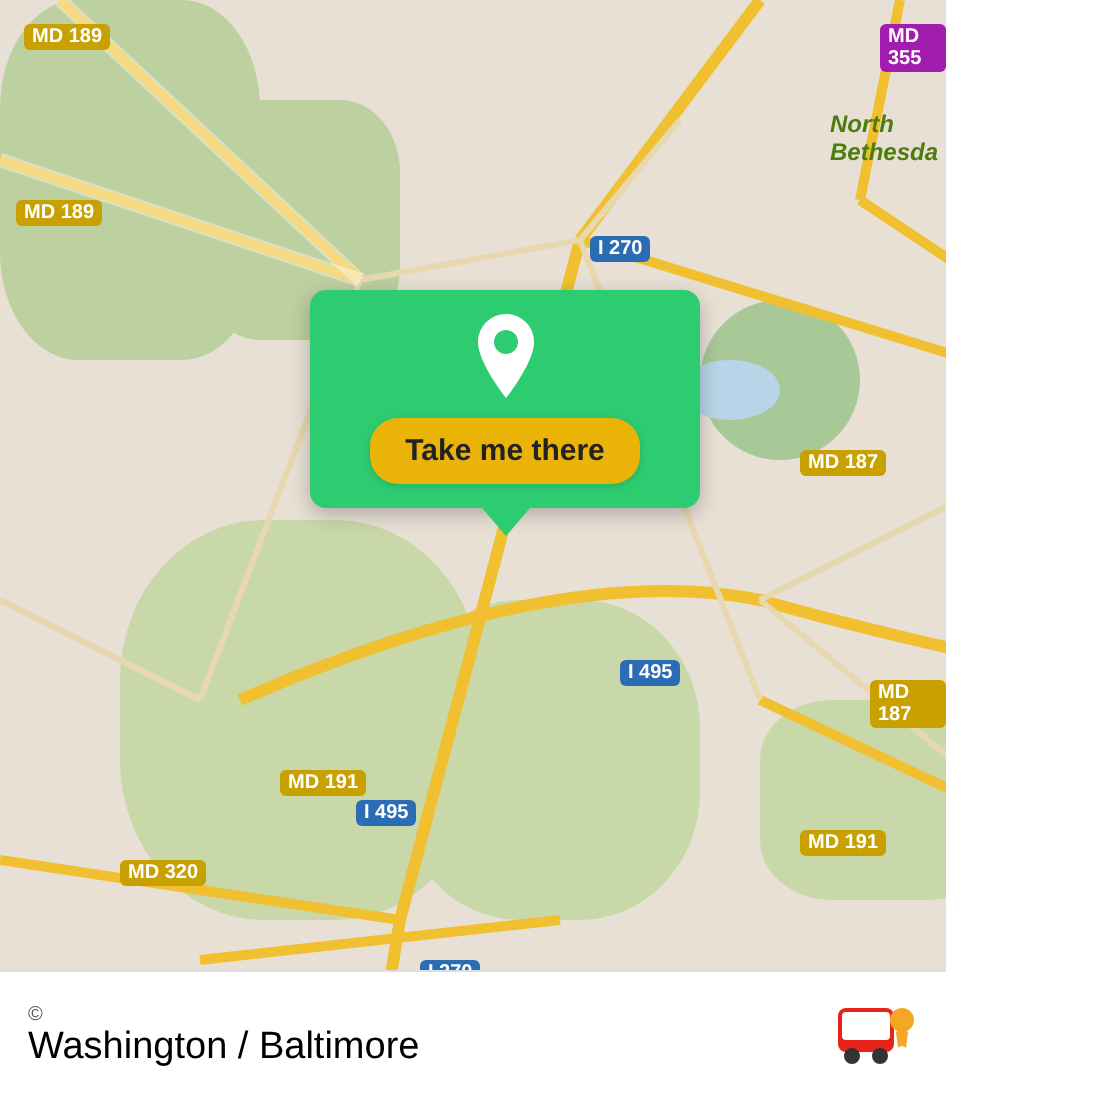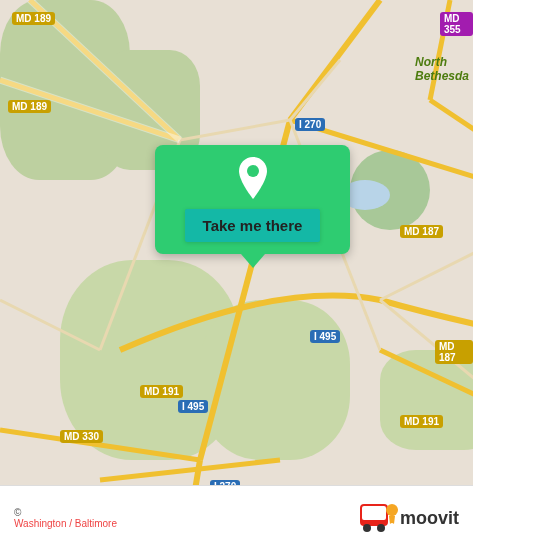--- a/index.html
+++ b/index.html
@@ -69,22 +69,22 @@
     }
 
     .address-text {
       font-size: 14px;
       font-weight: 600;
       color: #222;
       line-height: 1.3;
     }
 
     .sub-address-text {
-      font-size: 10px;
-      color: #ef4444;
+      font-size: 19px;
+      color: #000000;
     }
 
     .moovit-logo {
       display: flex;
       align-items: center;
       margin-left: 10px;
     }
 
     .moovit-text {
       font-size: 18px;
@@ -115,24 +115,24 @@
       width: 100%;
     }
 
     .pin-icon {
       width: 36px;
       height: 44px;
       margin-bottom: 8px;
     }
 
     .take-me-there-btn {
-      background: #14b8a6;
+      background: #eab308;
       color: #222;
       border: none;
-      border-radius: 2px;
+      border-radius: 14px;
       padding: 8px 18px;
       font-size: 15px;
       font-weight: 600;
       cursor: pointer;
       white-space: nowrap;
       box-shadow: 0 1px 4px rgba(0,0,0,0.15);
     }
 
     .popup-arrow {
       width: 0;
@@ -223,21 +223,21 @@
       <div style="position: absolute; top: 100px; left: 8px; font-size: 10px; font-weight: bold; color: white; padding: 1px 4px; border-radius: 3px; z-index: 10; background: rgb(200, 160, 0);">MD 189</div>
       <div style="position: absolute; top: 12px; left: 440px; font-size: 10px; font-weight: bold; color: white; padding: 1px 4px; border-radius: 3px; z-index: 10; background: #a21caf;">MD 355</div>
       <div style="position: absolute; top: 118px; left: 295px; font-size: 10px; font-weight: bold; color: white; padding: 1px 4px; border-radius: 3px; z-index: 10; background: rgb(42, 109, 181);">I 270</div>
       <div style="position: absolute; top: 225px; left: 400px; font-size: 10px; font-weight: bold; color: white; padding: 1px 4px; border-radius: 3px; z-index: 10; background: rgb(200, 160, 0);">MD 187</div>
       <div style="position: absolute; top: 340px; left: 435px; font-size: 10px; font-weight: bold; color: white; padding: 1px 4px; border-radius: 3px; z-index: 10; background: rgb(200, 160, 0);">MD 187</div>
       <div style="position: absolute; top: 480px; left: 210px; font-size: 10px; font-weight: bold; color: white; padding: 1px 4px; border-radius: 3px; z-index: 10; background: rgb(42, 109, 181);">I 270</div>
       <div style="position: absolute; top: 330px; left: 310px; font-size: 10px; font-weight: bold; color: white; padding: 1px 4px; border-radius: 3px; z-index: 10; background: rgb(42, 109, 181);">I 495</div>
       <div style="position: absolute; top: 400px; left: 178px; font-size: 10px; font-weight: bold; color: white; padding: 1px 4px; border-radius: 3px; z-index: 10; background: rgb(42, 109, 181);">I 495</div>
       <div style="position: absolute; top: 385px; left: 140px; font-size: 10px; font-weight: bold; color: white; padding: 1px 4px; border-radius: 3px; z-index: 10; background: rgb(200, 160, 0);">MD 191</div>
       <div style="position: absolute; top: 415px; left: 400px; font-size: 10px; font-weight: bold; color: white; padding: 1px 4px; border-radius: 3px; z-index: 10; background: rgb(200, 160, 0);">MD 191</div>
-      <div style="position: absolute; top: 430px; left: 60px; font-size: 10px; font-weight: bold; color: white; padding: 1px 4px; border-radius: 3px; z-index: 10; background: rgb(200, 160, 0);">MD 330</div>
+      <div style="position: absolute; top: 430px; left: 60px; font-size: 10px; font-weight: bold; color: white; padding: 1px 4px; border-radius: 3px; z-index: 10; background: rgb(200, 160, 0);">MD 320</div>
     </div>
 
   <div class="city-label" style="top: 55px; left: 415px;">North<br>Bethesda</div>
 
   <div class="map-popup">
     <div class="popup-box">
 
       <svg class="pin-icon" viewBox="0 0 36 44" xmlns="http://www.w3.org/2000/svg">
         <path d="M18 0C10.27 0 4 6.27 4 14c0 10.5 14 28 14 28S32 24.5 32 14C32 6.27 25.73 0 18 0z" fill="white"></path>
         <circle cx="18" cy="14" r="6" fill="#2ecc71"></circle>
@@ -260,16 +260,15 @@
 
         <rect x="4" y="8" width="28" height="22" rx="4" fill="#e8241a"></rect>
         <rect x="6" y="10" width="24" height="14" rx="2" fill="white"></rect>
 
         <circle cx="11" cy="32" r="4" fill="#333"></circle>
         <circle cx="25" cy="32" r="4" fill="#333"></circle>
 
         <circle cx="36" cy="14" r="6" fill="#f5a623"></circle>
         <path d="M33 20 Q36 18 39 20 L38 28 Q36 26 34 28z" fill="#f5a623"></path>
       </svg>
-      <span class="moovit-text">moovit</span>
     </div>
   </div>
 </div>
 
 </body></html>

